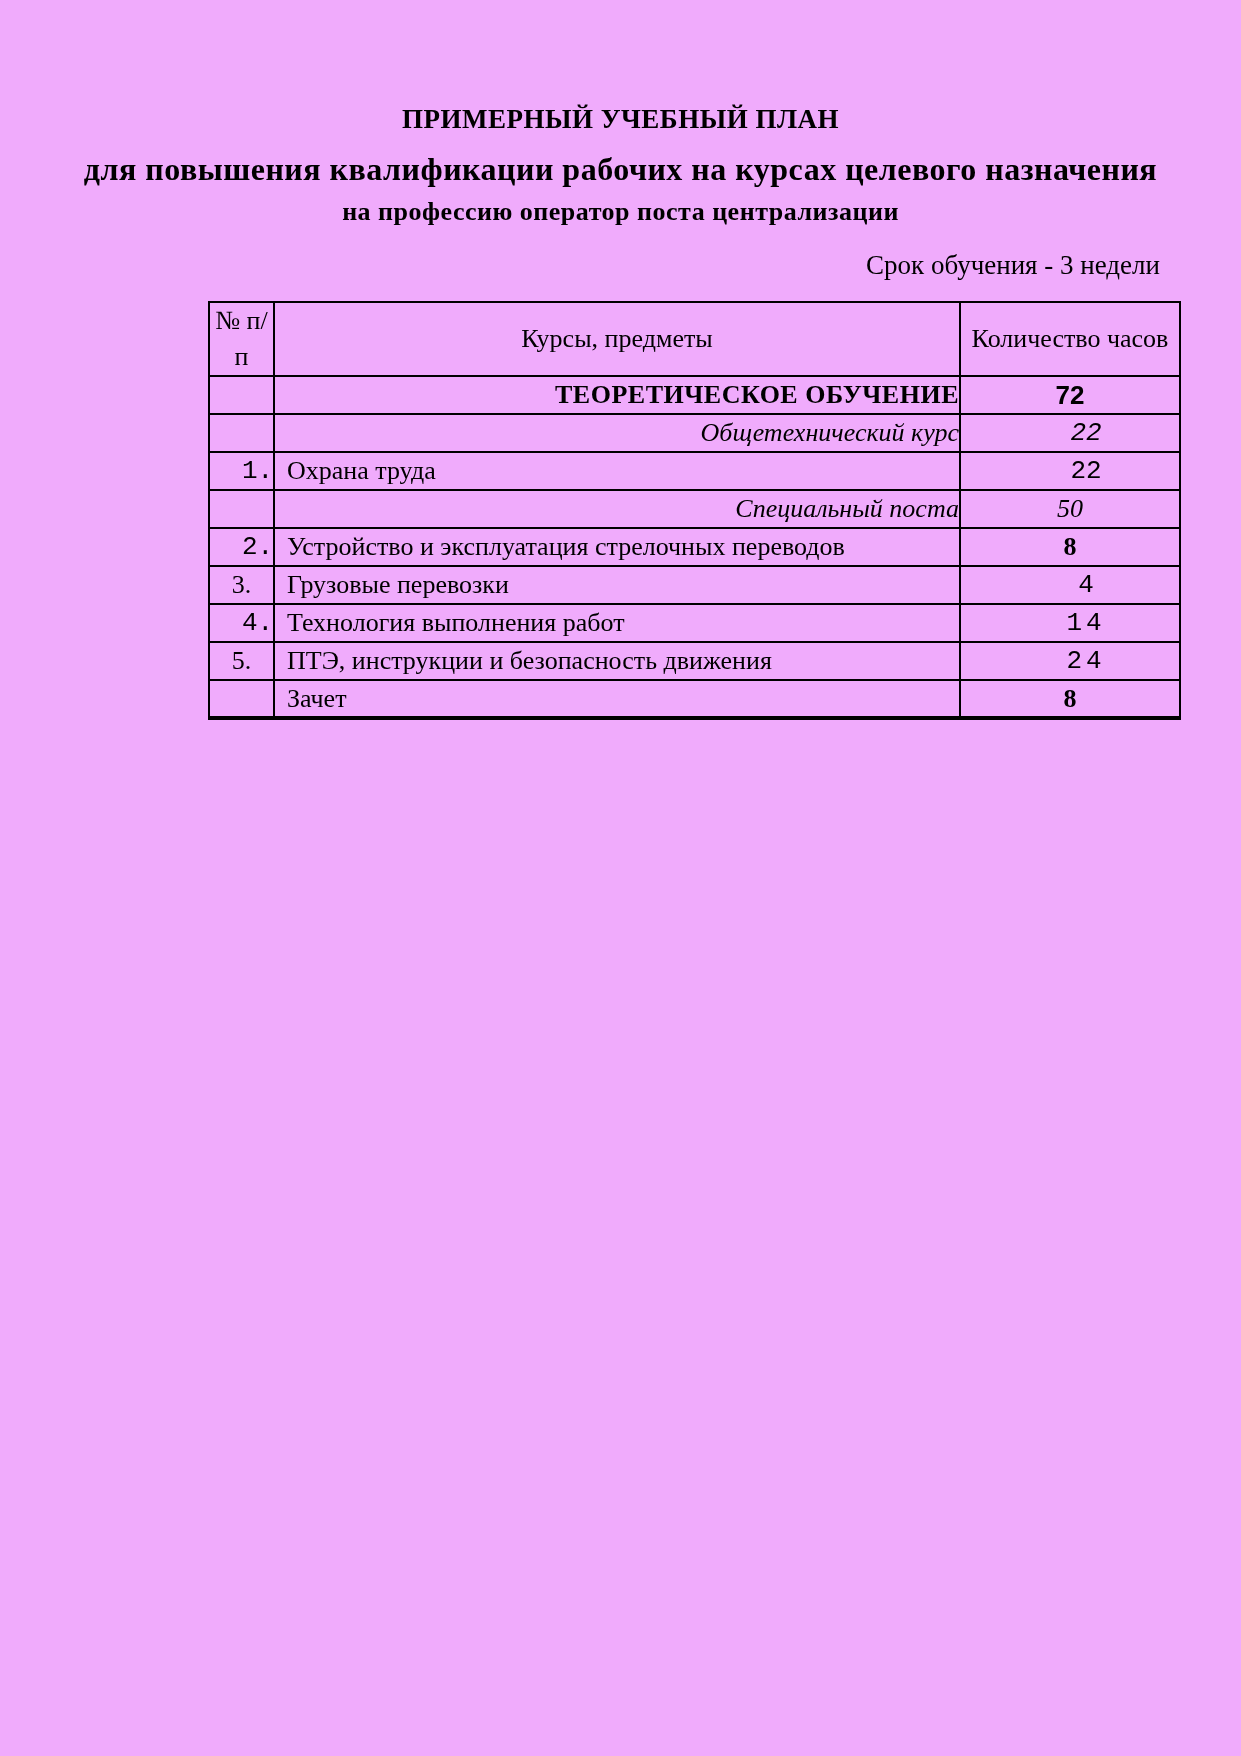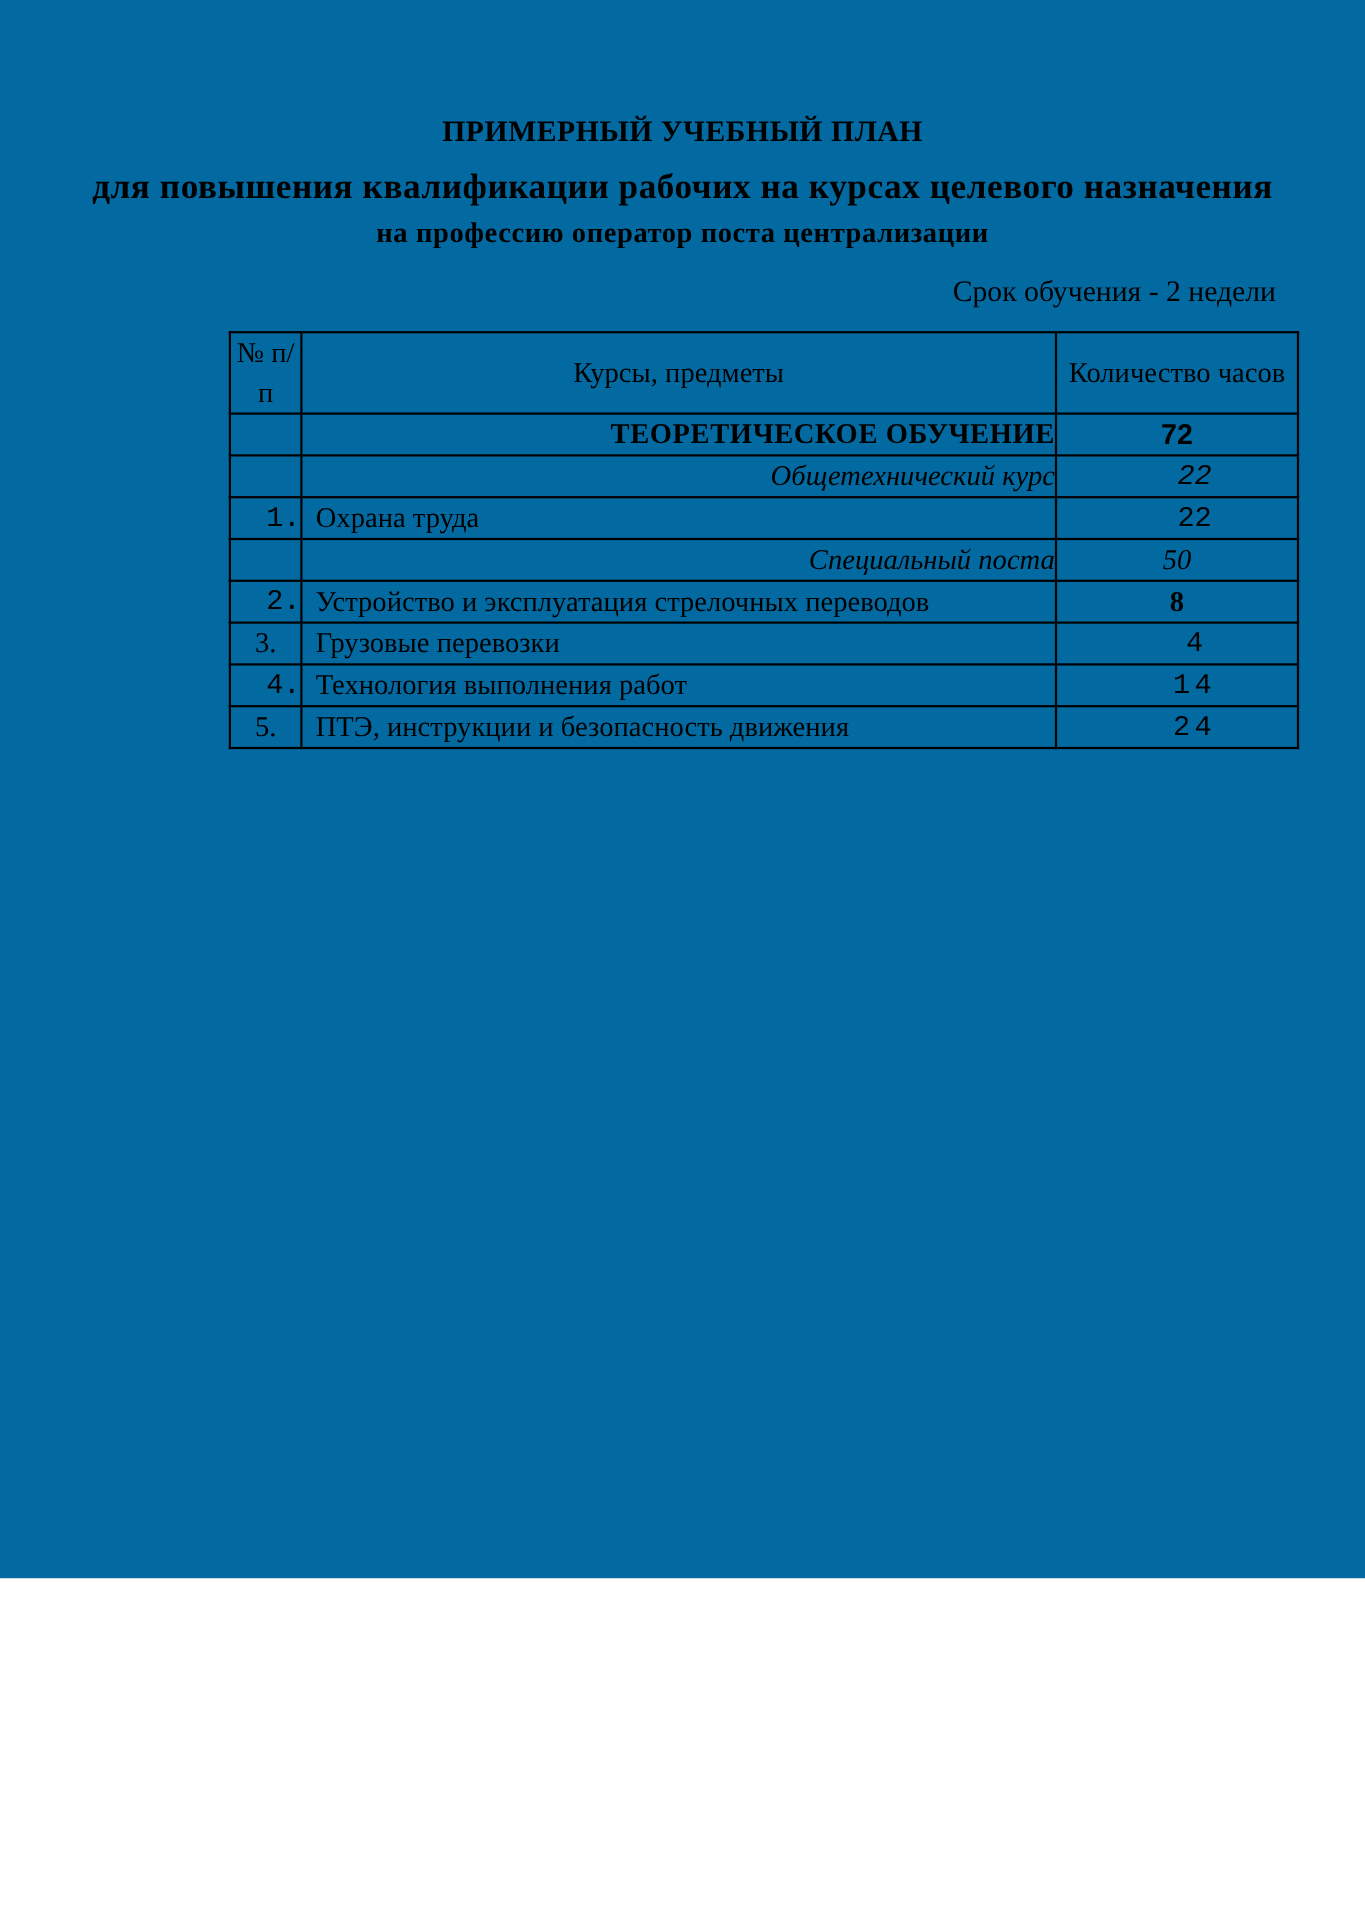--- a/index.html
+++ b/index.html
@@ -1,21 +1,21 @@
 <!DOCTYPE html>
 <html><head>
 <meta charset="utf-8">
 <style>
   * { margin: 0; padding: 0; box-sizing: border-box; }
   html, body { background: #ffffff; }
   .page {
     position: relative;
     width: 1241px;
-    height: 1435px;
-    background: #0369a1;
+    height: 1756px;
+    background: #f0abfc;
     color: #000000;
     font-family: "Liberation Serif", serif;
     overflow: hidden;
   }
   .doc-title {
     position: absolute;
     left: 0; right: 0;
     text-align: center;
     font-weight: bold;
     font-size: 27px;
@@ -73,21 +73,21 @@
   tr.thick-bottom td { border-bottom-width: 4px; }
 </style>
 </head>
 <body>
 
 <div class="page">
 
   <div class="doc-title title-line-1">ПРИМЕРНЫЙ УЧЕБНЫЙ ПЛАН</div>
   <div class="doc-title title-line-2">для повышения квалификации рабочих на курсах целевого назначения</div>
   <div class="doc-title title-line-3">на профессию оператор поста централизации</div>
-  <div class="duration-note">Срок обучения - 2 недели</div>
+  <div class="duration-note">Срок обучения - 3 недели</div>
 
   <table class="curriculum">
     <colgroup>
       <col class="c-num">
         <col class="c-subj">
         <col class="c-hours">
     </colgroup>
     <tbody>
       <tr class="hdr">
         <td class="cell-num">№ п/п</td>
@@ -136,17 +136,22 @@
         <td class="cell-subj">Технология выполнения работ</td>
         <td class="cell-hours f-mono ls-wide">14</td>
       </tr>
 
       <tr class="r">
         <td class="cell-num">5.</td>
         <td class="cell-subj">ПТЭ, инструкции и безопасность движения</td>
         <td class="cell-hours f-mono ls-wide">24</td>
       </tr>
 
+      <tr class="r thick-bottom">
+        <td class="cell-num"></td>
+        <td class="cell-subj">Зачет</td>
+        <td class="cell-hours t-bold">8</td>
+      </tr>
 
     </tbody>
   </table>
 
 </div>
 
 </body></html>

